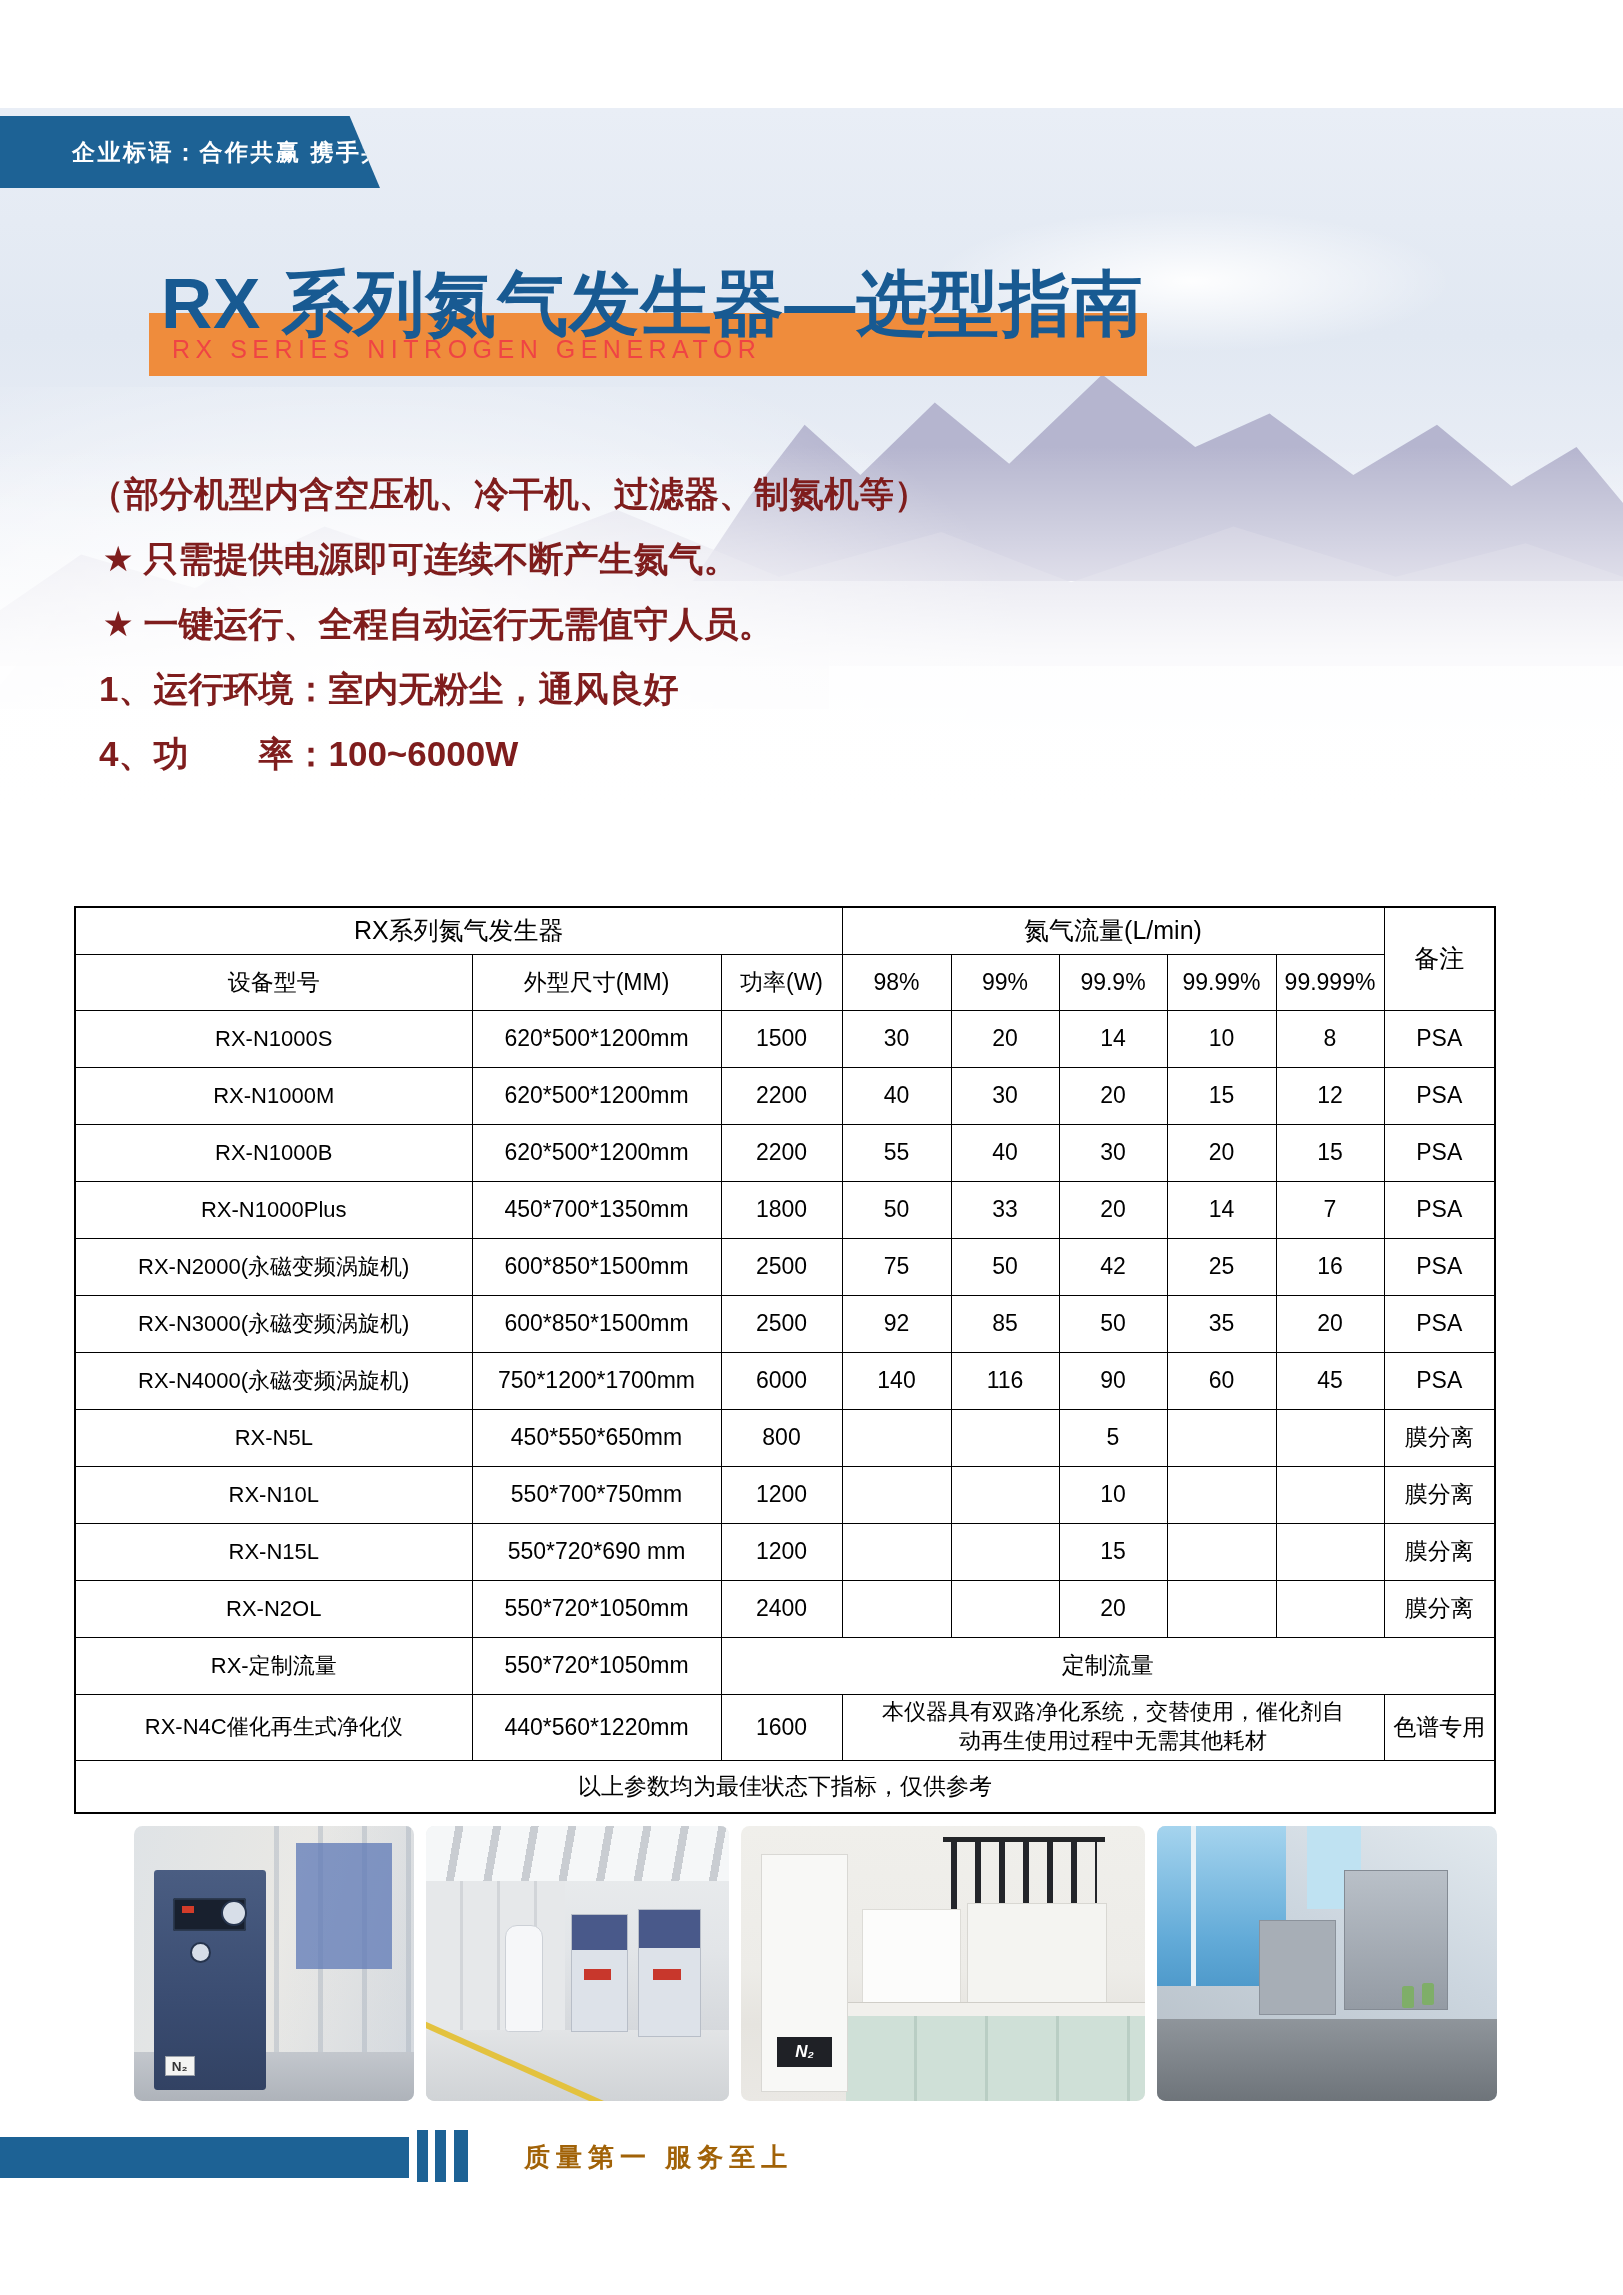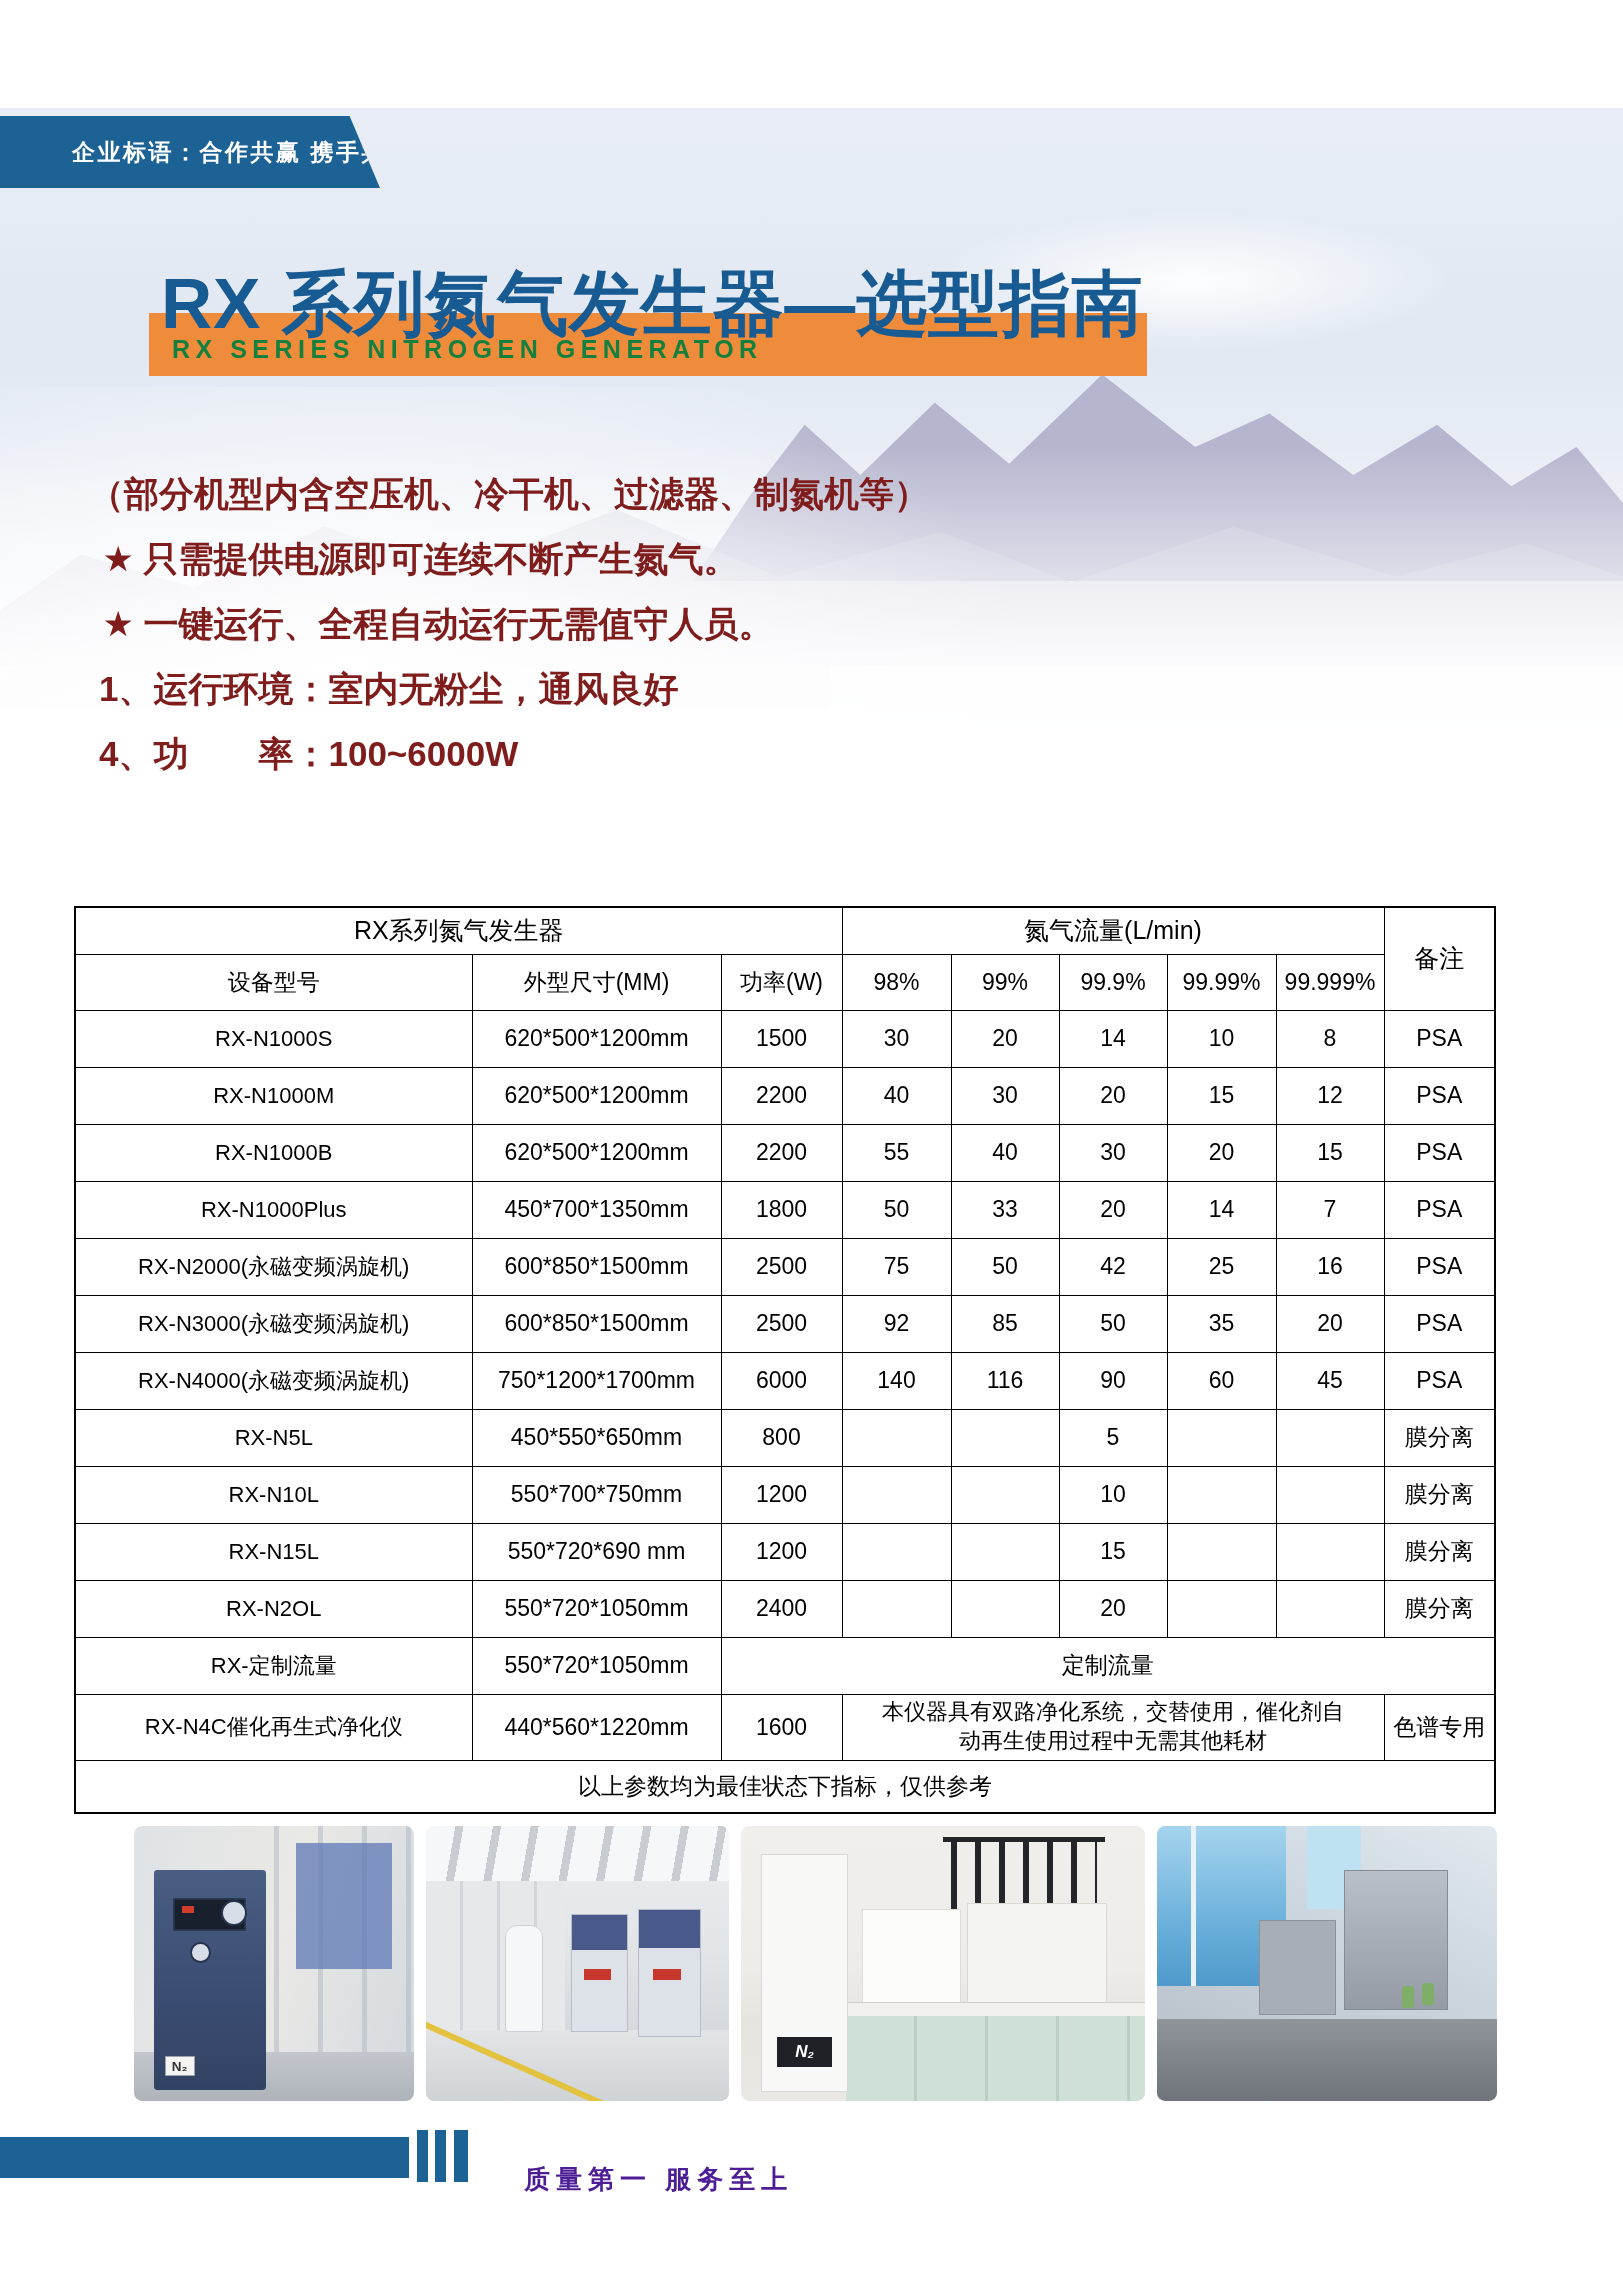--- a/index.html
+++ b/index.html
@@ -25,21 +25,21 @@
   
   .banner{position:absolute;left:0;top:116px;width:380px;height:72px;background:#1d6295;
           clip-path:polygon(0 0,92% 0,100% 100%,0 100%);}
   .banner span{display:block;margin-left:72px;line-height:72px;font-size:23px;font-weight:bold;
                color:#ffffff;letter-spacing:2.5px;white-space:nowrap;}
 
   
   .orange-band{position:absolute;left:149px;top:313px;width:998px;height:63px;background:#ef8c3c;}
   .title{position:absolute;left:149px;top:254px;margin:12px;font-size:71px;line-height:76px;
          font-weight:bold;color:#185a92;white-space:nowrap;letter-spacing:0.8px;}
-  .subtitle{position:absolute;left:172px;top:335px;font-size:25px;font-weight:bold;color:#15803d;
+  .subtitle{position:absolute;left:172px;top:335px;font-size:25px;font-weight:normal;color:#ef4444;
             letter-spacing:5.5px;white-space:nowrap;}
 
   
   .intro{position:absolute;left:89px;top:461px;width:1099px;}
   .intro .line{font-size:35px;font-weight:bold;color:#7f1d1d;line-height:65px;white-space:nowrap;}
   .intro .line.star{padding-left:13.5px;}
   .intro .line.num{padding-left:10px;}
 
   
   table.spec{position:absolute;left:74px;top:906px;width:1420px;border-collapse:collapse;
@@ -107,21 +107,21 @@
   .ph4 .box2{position:absolute;left:30%;top:34%;width:22%;height:34%;background:#a7aeb6;border:1.7px solid #8b929b;}
   .ph4 .bottle{position:absolute;width:12px;height:22px;background:#7fae68;border-radius:2.5px;}
   .ph4 .b1{left:72%;top:58%;} .ph4 .b2{left:78%;top:57%;}
   .ph4 .bench{position:absolute;left:0;bottom:0;width:100%;height:30%;background:linear-gradient(180deg,#8f959b,#6e747a);}
 
   
   .footer-bar{position:absolute;left:0;top:2137px;width:409px;height:41px;background:#1d6295;}
   .fstripe{position:absolute;top:2130px;height:52px;background:#1d6295;}
   .fs1{left:417px;width:11px;} .fs2{left:435px;width:11px;} .fs3{left:454px;width:13.5px;}
   .footer-slogan{position:absolute;left:524px;top:2137px;height:41px;line-height:41px;
-        font-size:26px;font-weight:bold;color:#4c1d95;letter-spacing:6px;white-space:nowrap;margin-top:22px;}
+        font-size:26px;font-weight:bold;color:#a16207;letter-spacing:6px;white-space:nowrap;}
 </style>
 </head>
 <body>
 
 <div class="page">
 
   <div class="bg">
     <div class="sky"></div>
     <div class="cloud"></div>
     <div class="m1"></div>

